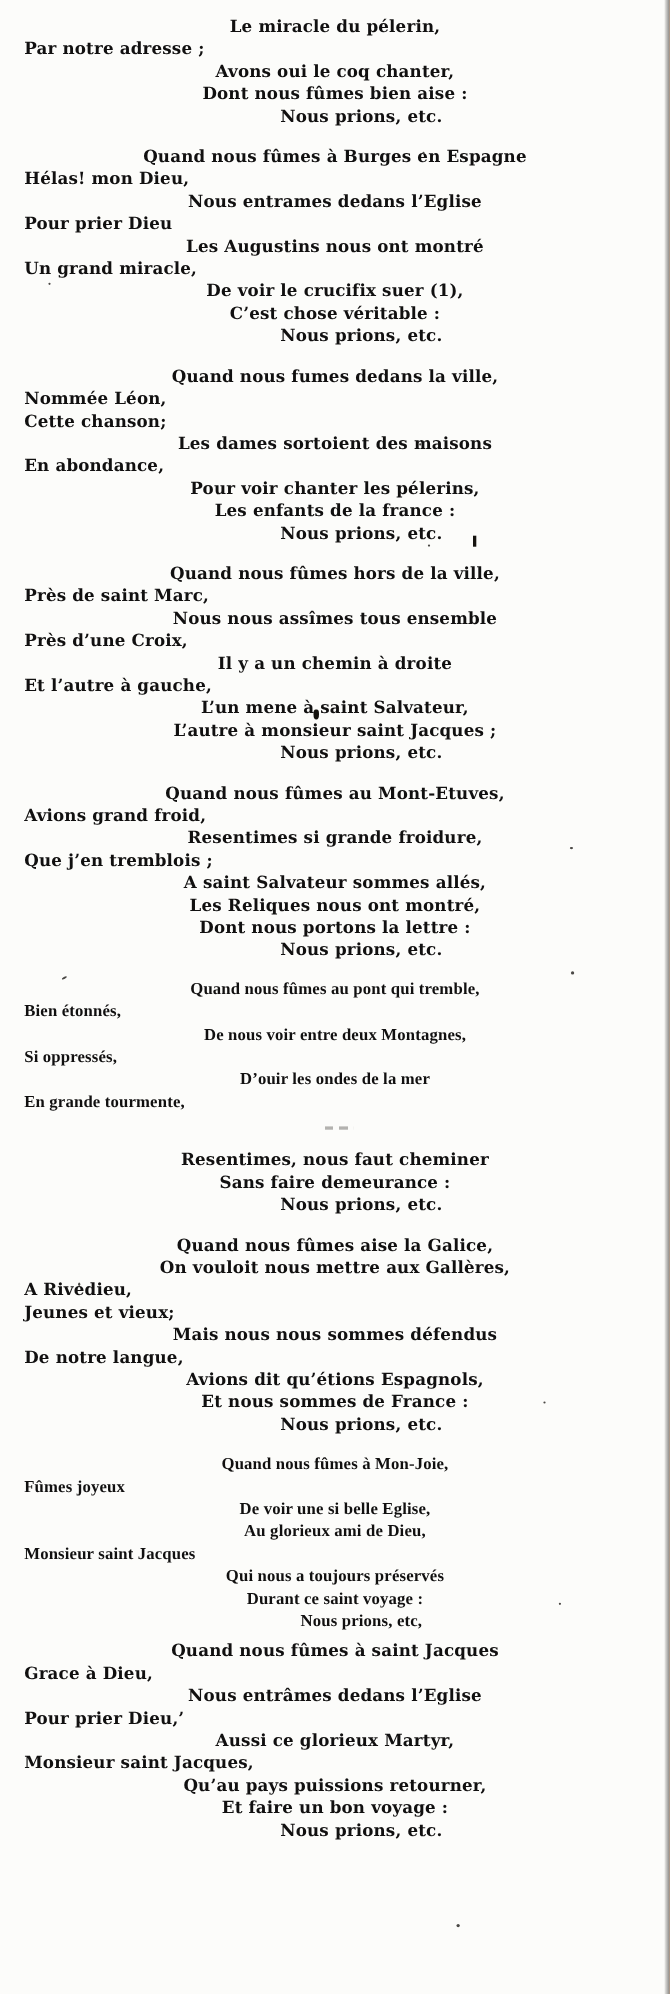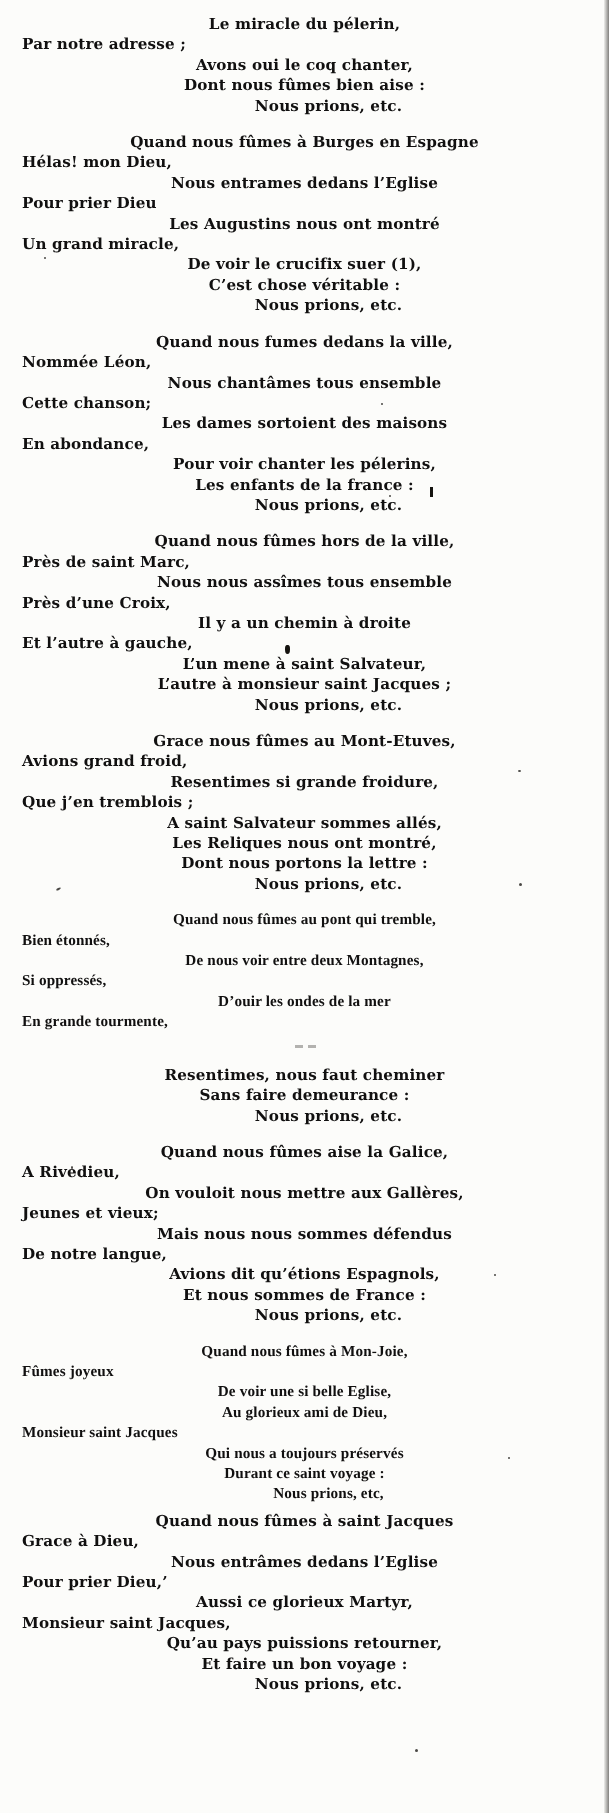--- a/index.html
+++ b/index.html
@@ -118,21 +118,20 @@
       <div class="line verse">Les Augustins nous ont montré</div>
       <div class="line indent">Un grand miracle,</div>
       <div class="line verse">De voir le crucifix suer (1),</div>
       <div class="line verse">C’est chose véritable :</div>
       <div class="line refrain">Nous prions, etc.</div>
     </div>
 
     <div class="stanza">
       <div class="line verse">Quand nous fumes dedans la ville,</div>
       <div class="line indent">Nommée Léon,</div>
-      <div class="line verse">Nous chantâmes tous ensemble</div>
       <div class="line indent">Cette chanson;</div>
       <div class="line verse">Les dames sortoient des maisons</div>
       <div class="line indent">En abondance,</div>
       <div class="line verse">Pour voir chanter les pélerins,</div>
       <div class="line verse">Les enfants de la france :</div>
       <div class="line refrain">Nous prions, etc.</div>
     </div>
 
     <div class="stanza">
       <div class="line verse">Quand nous fûmes hors de la ville,</div>
@@ -140,21 +139,21 @@
       <div class="line verse">Nous nous assîmes tous ensemble</div>
       <div class="line indent">Près d’une Croix,</div>
       <div class="line verse">Il y a un chemin à droite</div>
       <div class="line indent">Et l’autre à gauche,</div>
       <div class="line verse">L’un mene à saint Salvateur,</div>
       <div class="line verse">L’autre à monsieur saint Jacques ;</div>
       <div class="line refrain">Nous prions, etc.</div>
     </div>
 
     <div class="stanza">
-      <div class="line verse">Grace nous fûmes au Mont-Etuves,</div>
+      <div class="line verse">Quand nous fûmes au Mont-Etuves,</div>
       <div class="line indent">Avions grand froid,</div>
       <div class="line verse">Resentimes si grande froidure,</div>
       <div class="line indent">Que j’en tremblois ;</div>
       <div class="line verse">A saint Salvateur sommes allés,</div>
       <div class="line verse">Les Reliques nous ont montré,</div>
       <div class="line verse">Dont nous portons la lettre :</div>
       <div class="line refrain">Nous prions, etc.</div>
     </div>
 
     <div class="stanza tight">
@@ -171,22 +170,22 @@
     </div>
 
     <div class="stanza">
       <div class="line verse">Resentimes, nous faut cheminer</div>
       <div class="line verse">Sans faire demeurance :</div>
       <div class="line refrain">Nous prions, etc.</div>
     </div>
 
     <div class="stanza">
       <div class="line verse">Quand nous fûmes aise la Galice,</div>
+      <div class="line verse">On vouloit nous mettre aux Gallères,</div>
       <div class="line indent">A Rivedieu,</div>
-      <div class="line verse">On vouloit nous mettre aux Gallères,</div>
       <div class="line indent">Jeunes et vieux;</div>
       <div class="line verse">Mais nous nous sommes défendus</div>
       <div class="line indent">De notre langue,</div>
       <div class="line verse">Avions dit qu’étions Espagnols,</div>
       <div class="line verse">Et nous sommes de France :</div>
       <div class="line refrain">Nous prions, etc.</div>
     </div>
 
     <div class="stanza tight">
       <div class="line verse">Quand nous fûmes à Mon-Joie,</div>

